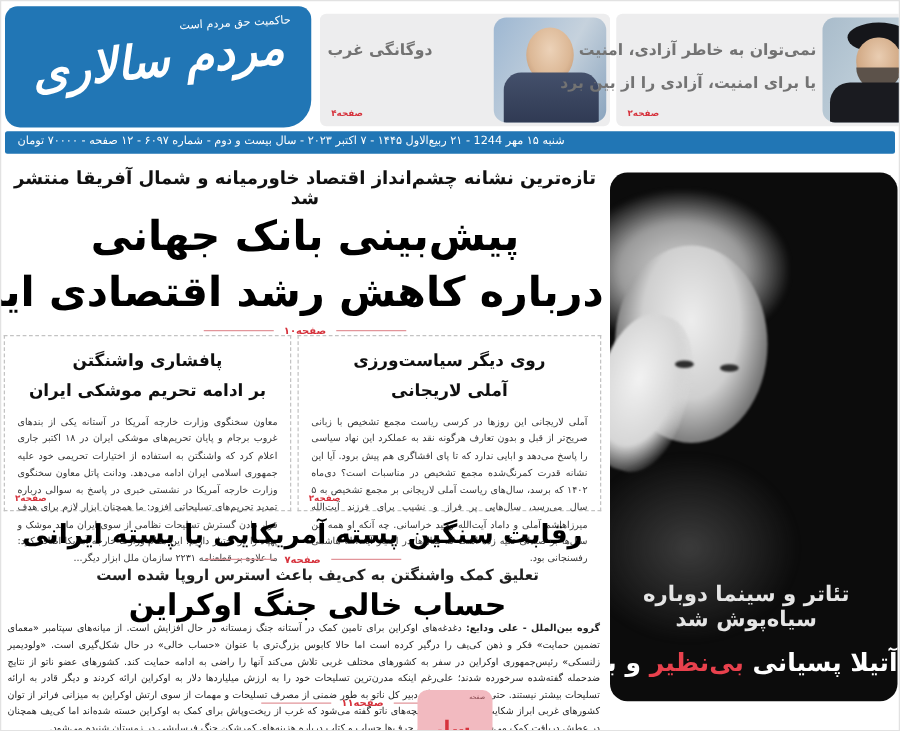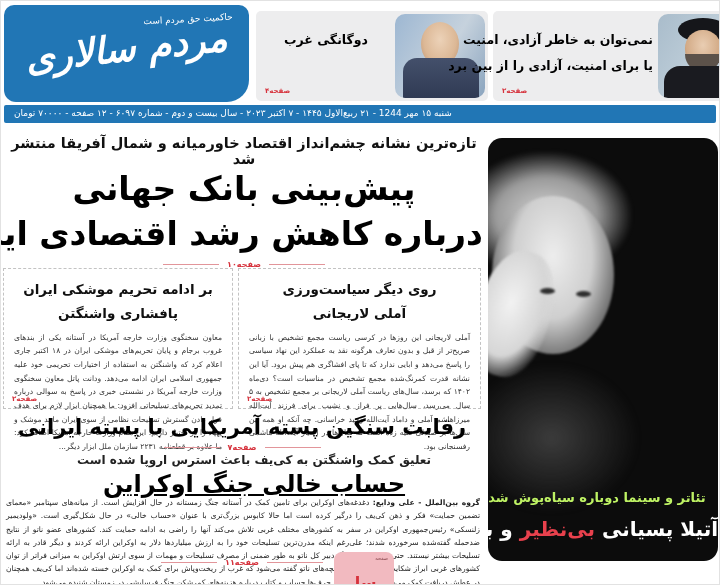--- a/index.html
+++ b/index.html
@@ -11,22 +11,22 @@
             border-radius:10px 10px 22px 12px;}
   .masthead .tagline{position:absolute;top:9px;left:128px;width:112px;text-align:center;
             color:#fff;font-size:9px;transform:rotate(-3deg);white-space:nowrap;}
   .masthead .title{position:absolute;top:16px;left:4px;right:4px;text-align:center;color:#fff;
             font-size:37px;font-weight:bold;font-style:italic;line-height:1.5;
             transform:rotate(-6deg);white-space:nowrap;}
   
   .teaser{position:absolute;top:10px;height:90px;background:#ededee;border-radius:5px;}
   .teaser-1{left:255px;width:232px;}
   .teaser-2{left:492px;width:226px;padding-left:32px;}
-  .teaser .lines{position:absolute;top:16px;right:98px;left:6px;text-align:center;
-            font-weight:bold;color:#000000;}
+  .teaser .lines{position:absolute;top:16px;right:98px;left:6px;text-align:left;
+            font-weight:bold;color:#737373;}
   .teaser .l{font-size:12.5px;line-height:2.1;white-space:nowrap;}
   .teaser .pr{position:absolute;left:9px;bottom:6px;font-size:7px;font-weight:bold;color:#d6323c;}
   .tphoto{position:absolute;top:3px;bottom:3px;right:3px;width:90px;border-radius:10px;overflow:hidden;}
   .tphoto-putin{background:linear-gradient(120deg,#9db7d2 0%,#c6d2dd 55%,#8aa4be 100%);}
   .tphoto-putin .head{position:absolute;left:26px;top:8px;width:38px;height:44px;border-radius:50%;
             background:radial-gradient(ellipse at 50% 40%,#ecd2b8 0%,#dcb896 60%,#b98f6e 100%);}
   .tphoto-putin .suit{position:absolute;left:8px;top:44px;width:76px;height:46px;border-radius:14px 14px 0 0;
             background:linear-gradient(180deg,#44506b,#2d3750);}
   .tphoto-cleric{background:linear-gradient(120deg,#a9bccb 0%,#c3d2dc 60%,#93a9ba 100%);}
   .tphoto-cleric .turban{position:absolute;left:20px;top:4px;width:50px;height:24px;border-radius:50%;
@@ -53,42 +53,42 @@
   .box-larijani{left:237px;width:243px;}
   .box-washington{left:2px;width:230px;}
   .box .t{text-align:center;font-weight:bold;font-size:13.5px;color:#101010;line-height:1.8;white-space:nowrap;}
   .box .b{margin-top:5px;font-size:7.6px;color:#333;text-align:justify;line-height:1.8;}
   .box .pr{position:absolute;left:8px;bottom:5px;font-size:7px;font-weight:bold;color:#d6323c;}
   
   .pist{position:absolute;left:0;top:414px;width:482px;text-align:center;}
   .pist .h{font-size:21px;font-weight:bold;color:#000;white-space:nowrap;}
   .ukr{position:absolute;left:0;top:452px;width:482px;text-align:center;margin-left:12px;}
   .ukr .k{font-size:12px;font-weight:bold;color:#222;}
-  .ukr .h{font-size:24px;font-weight:bold;color:#000;margin-top:3px;text-decoration:underline;}
+  .ukr .h{font-size:24px;font-weight:bold;color:#000;margin-top:3px;}
   .ukr-body{position:absolute;left:5px;top:495px;width:474px;font-size:7.6px;color:#222;
        text-align:justify;line-height:1.75;}
   .ukr-body .byline{font-weight:bold;}
-  .ukr-pr{position:absolute;left:0;top:553px;width:482px;}
+  .ukr-pr{position:absolute;left:0;top:553px;width:482px;padding-left:48px;}
   
   .photo{position:absolute;left:487px;top:137px;width:230px;height:423px;background:#0c0c0c;
        border-radius:14px;overflow:hidden;}
   .photo .hair{position:absolute;left:-12px;top:14px;width:155px;height:115px;filter:blur(2px);
        background:radial-gradient(ellipse at 45% 55%,#d4d4d4 0%,#9a9a9a 42%,rgba(12,12,12,0) 72%);}
   .photo .face{position:absolute;left:4px;top:58px;width:122px;height:158px;border-radius:50%;filter:blur(1px);
        background:radial-gradient(ellipse at 50% 38%,#ededed 0%,#cfcfcf 45%,#6a6a6a 76%,rgba(12,12,12,0) 86%);}
   .photo .hand{position:absolute;left:-10px;top:112px;width:72px;height:128px;border-radius:45%;
        transform:rotate(16deg);filter:blur(1px);
        background:radial-gradient(ellipse at 42% 42%,#f2f2f2 0%,#d6d6d6 52%,rgba(12,12,12,0) 80%);}
   .photo .eye{position:absolute;width:15px;height:6px;background:#2e2e2e;border-radius:50%;filter:blur(1px);}
   .photo .eye.r{left:52px;top:150px;}
   .photo .eye.l{left:88px;top:153px;}
   .photo .shoulder{position:absolute;left:-24px;top:225px;width:175px;height:150px;filter:blur(3px);
        background:radial-gradient(ellipse,#3c3c3c 0%,rgba(12,12,12,0) 70%);}
-  .photo .kick{position:absolute;left:0;right:12px;bottom:56px;text-align:center;color:#bef264;
-       font-size:13px;font-weight:bold;}
+  .photo .kick{position:absolute;left:0;right:12px;bottom:56px;text-align:center;color:#e5e5e5;
+       font-size:17px;font-weight:bold;}
   .photo .hl{position:absolute;left:0;right:0;bottom:20px;text-align:center;color:#fff;
        font-size:20px;font-weight:bold;white-space:nowrap;}
   .photo .hl .red{color:#e8414d;}
   
   .adcut{position:absolute;left:333px;top:551px;width:60px;height:33px;background:#f2bac0;
        border-radius:8px 8px 2px 0;overflow:hidden;z-index:6;}
   .adcut .sm{position:absolute;top:3px;right:6px;font-size:5px;color:#8a4a50;}
   .adcut .big{position:absolute;bottom:-7px;left:3px;right:3px;text-align:center;color:#d6323c;
        font-size:16px;font-weight:bold;}
 </style>
@@ -143,22 +143,22 @@
   </div>
 
   <div class="box box-larijani">
     <div class="t">روی دیگر سیاست‌ورزی</div>
     <div class="t">آملی لاریجانی</div>
     <div class="b">آملی لاریجانی این روزها در کرسی ریاست مجمع تشخیص با زبانی صریح‌تر از قبل و بدون تعارف هرگونه نقد به عملکرد این نهاد سیاسی را پاسخ می‌دهد و ابایی ندارد که تا پای افشاگری هم پیش برود. آیا این نشانه قدرت کمرنگ‌شده مجمع تشخیص در مناسبات است؟ دی‌ماه ۱۴۰۲ که برسد، سال‌های ریاست آملی لاریجانی بر مجمع تشخیص به ۵ سال می‌رسد، سال‌هایی پر فراز و نشیب برای فرزند آیت‌الله میرزاهاشم آملی و داماد آیت‌الله وحید خراسانی. چه آنکه او همه این سال‌ها بر صندلی تکیه زده است که سال‌ها در اختیار آیت‌الله هاشمی رفسنجانی بود.</div>
     <div class="pr">صفحه۲</div>
   </div>
 
   <div class="box box-washington">
+    <div class="t">پافشاری واشنگتن</div>
     <div class="t">بر ادامه تحریم موشکی ایران</div>
-    <div class="t">پافشاری واشنگتن</div>
     <div class="b">معاون سخنگوی وزارت خارجه آمریکا در آستانه یکی از بندهای غروب برجام و پایان تحریم‌های موشکی ایران در ۱۸ اکتبر جاری اعلام کرد که واشنگتن به استفاده از اختیارات تحریمی خود علیه جمهوری اسلامی ایران ادامه می‌دهد. ودانت پاتل معاون سخنگوی وزارت خارجه آمریکا در نشستی خبری در پاسخ به سوالی درباره تمدید تحریم‌های تسلیحاتی افزود: ما همچنان ابزار لازم برای هدف قرار دادن گسترش تسلیحات نظامی از سوی ایران مانند موشک و پهپاد را در اختیار داریم. این مقام وزارت خارجه آمریکا اضافه کرد: ما علاوه بر قطعنامه ۲۲۳۱ سازمان ملل ابزار دیگر...</div>
     <div class="pr">صفحه۲</div>
   </div>
 
   <div class="pist">
     <div class="h">رقابت سنگین پسته آمریکایی با پسته ایرانی</div>
     <div class="pageref">
       <span class="dash"></span>
       <span class="txt">صفحه۷</span>
       <span class="dash"></span>

